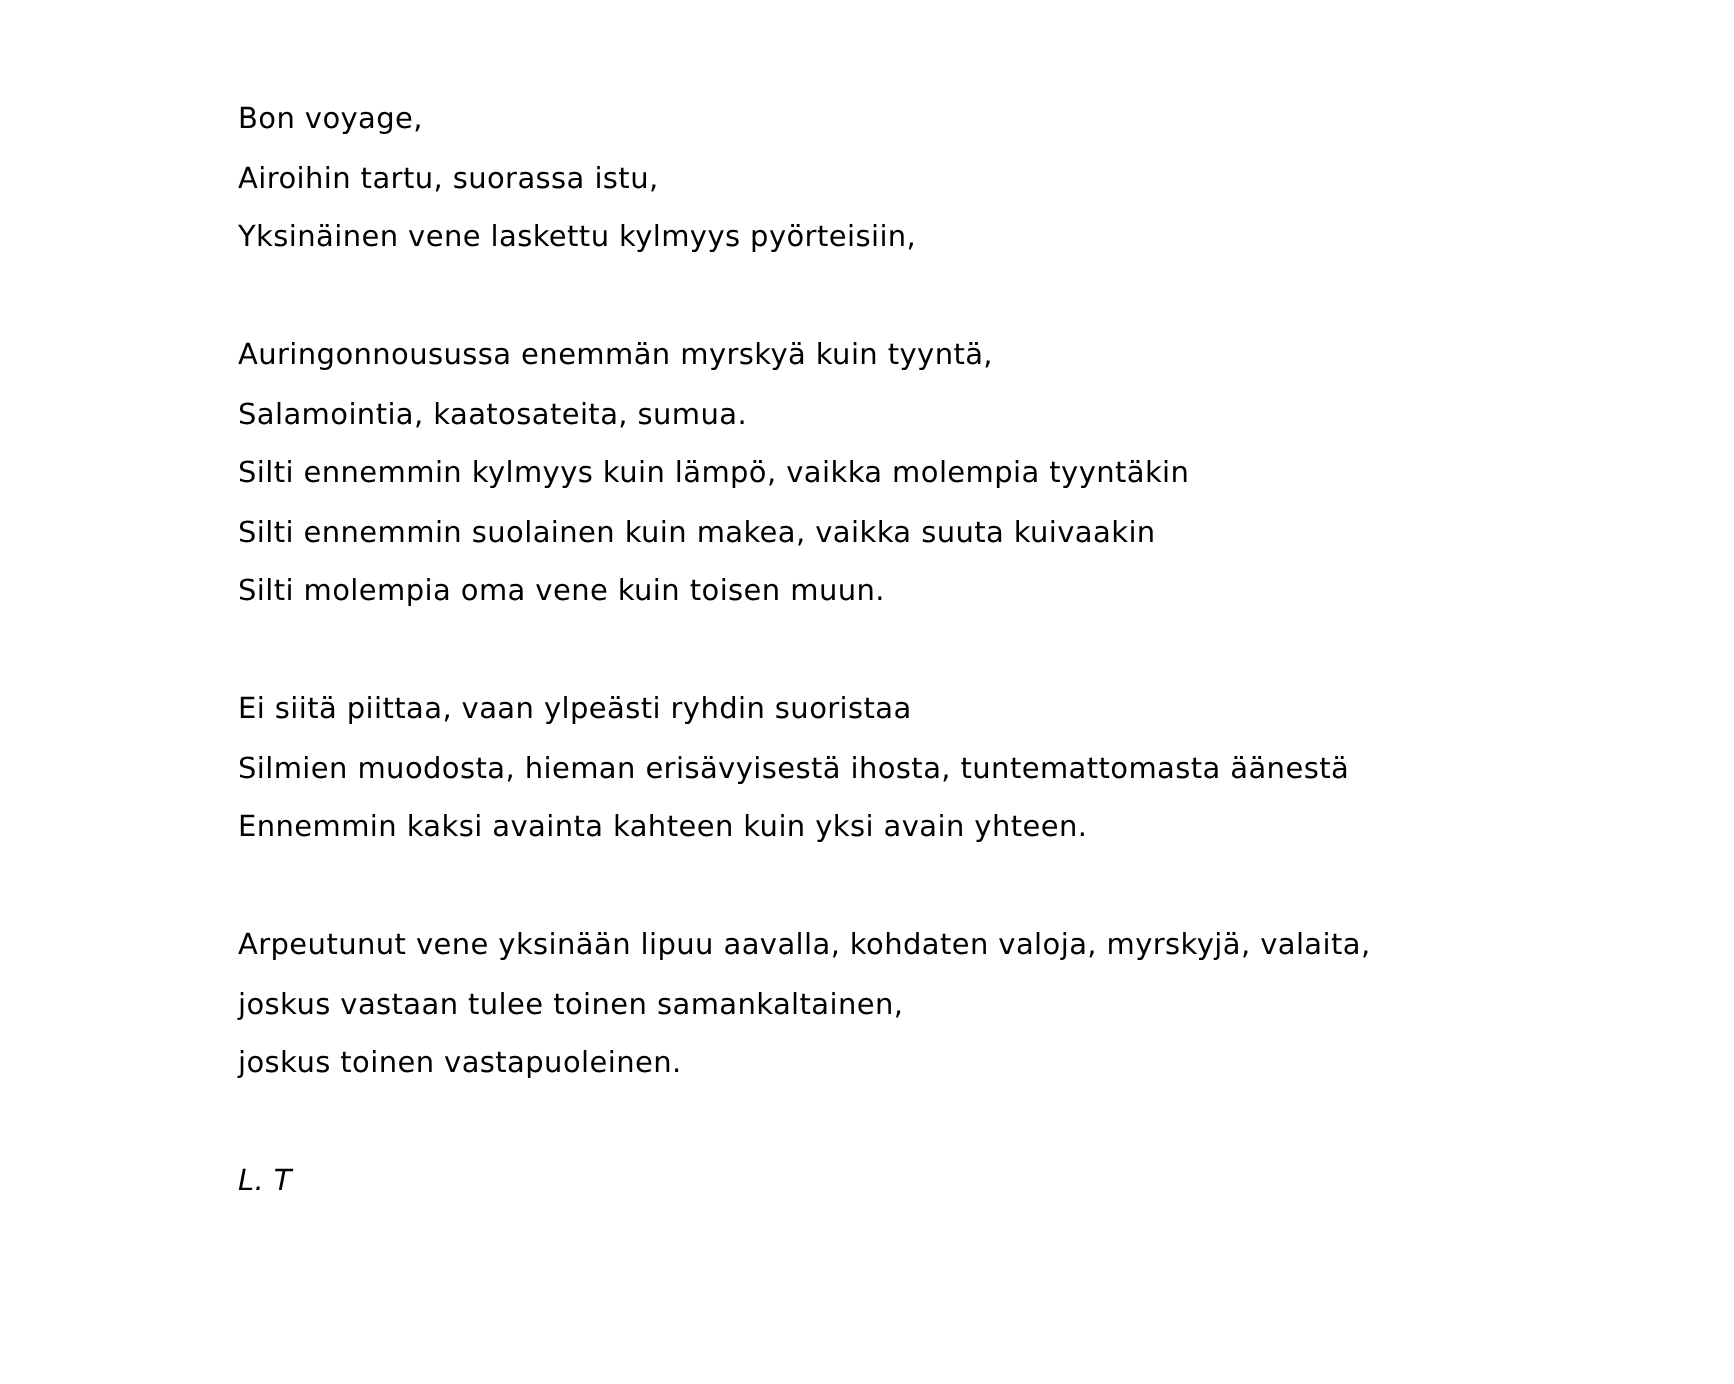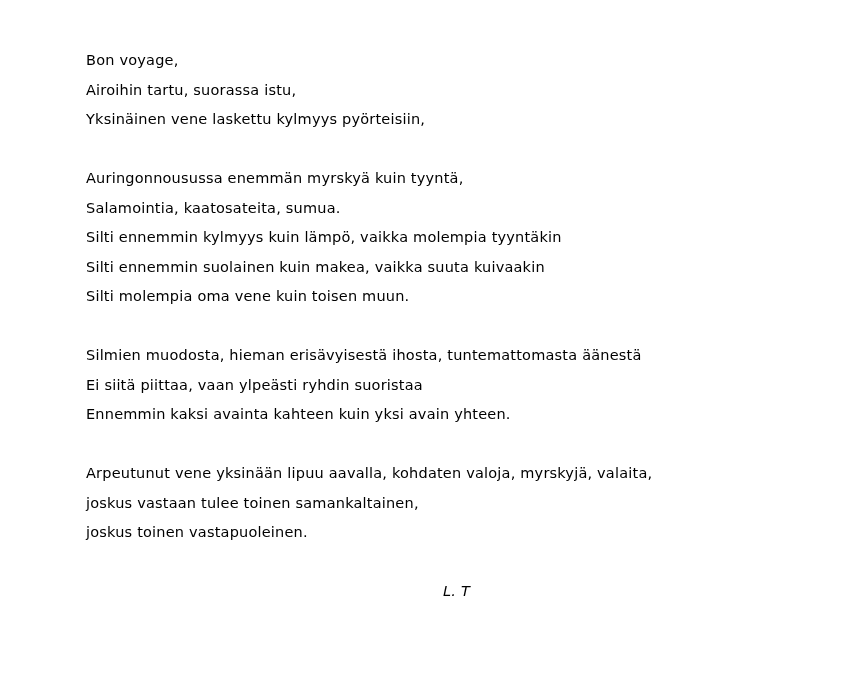--- a/index.html
+++ b/index.html
@@ -5,37 +5,36 @@
   * { margin: 0; padding: 0; box-sizing: border-box; }
   html, body {
     width: 867px;
     height: 692px;
     background: #ffffff;
     overflow: hidden;
   }
   .page {
     width: 867px;
     height: 692px;
-    padding: 46px 40px 0 86px;
+    padding: 46px 40px 0 119px;
     font-family: "DejaVu Sans", "Liberation Sans", sans-serif;
     font-size: 14.5px;
     line-height: 29.5px;
     color: #000000;
     letter-spacing: 0.2px;
   }
   .stanza { margin: 0; }
   .stanza + .stanza { margin-top: 29.5px; }
   .line {
     white-space: pre;
     font-weight: 400;
   }
   .signature {
     margin-top: 29.5px;
     font-style: italic;
-    text-align: center;
   }
 </style>
 </head>
 <body>
 
 <div class="page">
 
   <div class="stanza">
     <p class="line">Bon voyage,</p>
     <p class="line">Airoihin tartu, suorassa istu,</p>
@@ -44,22 +43,22 @@
 
   <div class="stanza">
     <p class="line">Auringonnousussa enemmän myrskyä kuin tyyntä,</p>
     <p class="line">Salamointia, kaatosateita, sumua.</p>
     <p class="line">Silti ennemmin kylmyys kuin lämpö, vaikka molempia tyyntäkin</p>
     <p class="line">Silti ennemmin suolainen kuin makea, vaikka suuta kuivaakin</p>
     <p class="line">Silti molempia oma vene kuin toisen muun.</p>
   </div>
 
   <div class="stanza">
+    <p class="line">Ei siitä piittaa, vaan ylpeästi ryhdin suoristaa</p>
     <p class="line">Silmien muodosta, hieman erisävyisestä ihosta, tuntemattomasta äänestä</p>
-    <p class="line">Ei siitä piittaa, vaan ylpeästi ryhdin suoristaa</p>
     <p class="line">Ennemmin kaksi avainta kahteen kuin yksi avain yhteen.</p>
   </div>
 
   <div class="stanza">
     <p class="line">Arpeutunut vene yksinään lipuu aavalla, kohdaten valoja, myrskyjä, valaita,</p>
     <p class="line">joskus vastaan tulee toinen samankaltainen,</p>
     <p class="line">joskus toinen vastapuoleinen.</p>
   </div>
 
   <div class="stanza signature">

